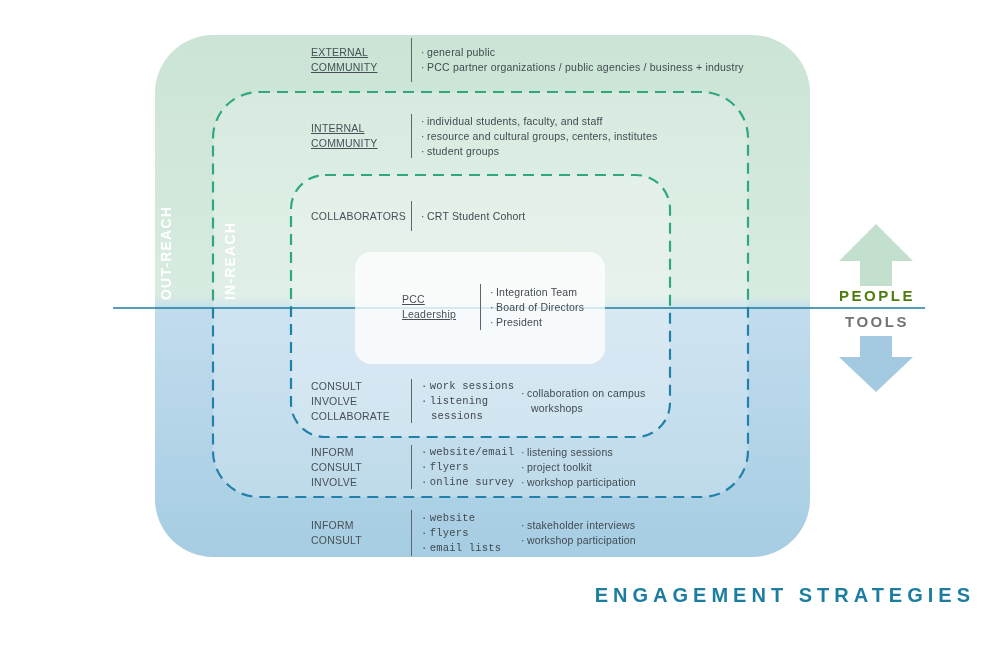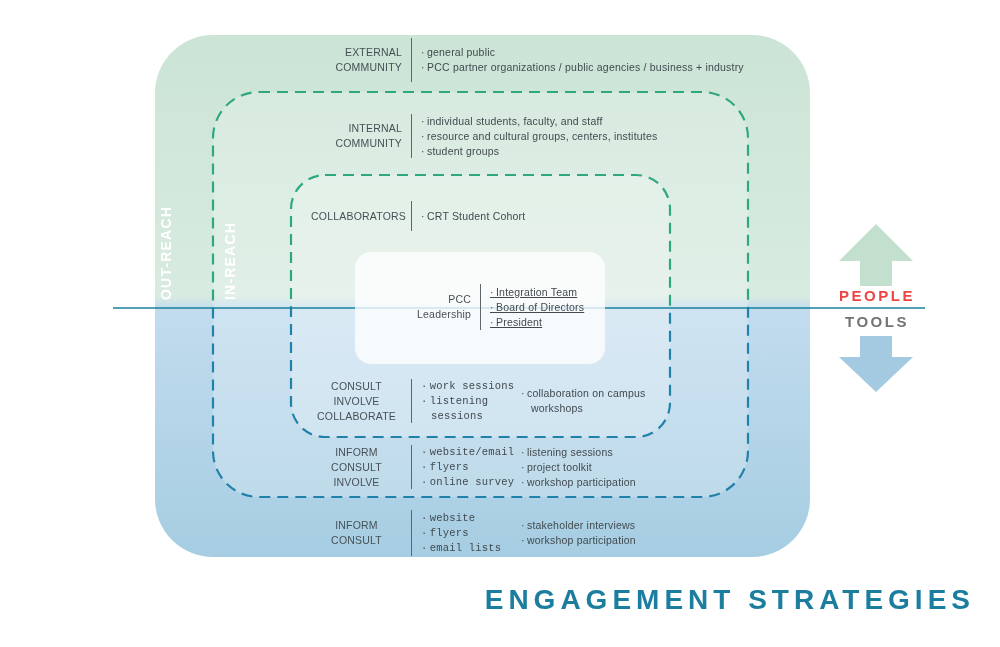--- a/index.html
+++ b/index.html
@@ -11,54 +11,54 @@
   .stage{position:absolute;left:0;top:0;width:1000px;height:647px;}
   svg.shapes{position:absolute;left:0;top:0;}
 
   
   .sec{
     position:absolute;display:flex;align-items:center;
     color:#414a50;font-size:10.5px;line-height:15px;letter-spacing:0.2px;
   }
   .sec-label{width:100px;padding-right:9px;box-sizing:border-box;
     white-space:pre-line;color:#475056;}
-  .sec-label.center{text-align:right;}
-  .sec-label.right{text-align:center;}
+  .sec-label.center{text-align:left;text-decoration:underline;}
+  .sec-label.right{text-align:left;}
   .vline{width:1px;align-self:stretch;background:#5d666c;margin:2px 0;}
   .cols{display:flex;margin-left:9px;}
   .col{display:flex;flex-direction:column;justify-content:center;}
   .col.w1{width:372px;}
   .col.wA{width:100px;font-family:Liberation Mono, monospace;}
   .col.wB{width:170px;}
   .li{padding-left:10px;text-indent:-10px;}
   .li::before{content:"\00B7\2009";}
 
   
   .sec.center-box .sec-label{width:78px;}
-  .sec.center-box .col{width:150px;text-decoration:underline;}
+  .sec.center-box .col{width:150px;}
 
   
   .vlabel{
     position:absolute;color:#ffffff;font-weight:bold;font-size:14px;
     letter-spacing:1.2px;writing-mode:vertical-rl;transform:rotate(180deg);
     text-align:left;display:flex;align-items:center;justify-content:flex-start;
   }
 
   
   .axis-label{
     position:absolute;width:110px;text-align:center;
     font-weight:bold;font-size:15px;letter-spacing:2.5px;
   }
-  .axis-people{left:822px;top:287px;color:#ef4444;}
+  .axis-people{left:822px;top:287px;color:#4d7c0f;}
   .axis-tools{left:822px;top:313px;color:#737373;}
 
   
   .title{
     position:absolute;right:25px;top:584px;
-    color:#1b7e9f;font-weight:bold;font-size:28px;letter-spacing:5px;
+    color:#1b7e9f;font-weight:bold;font-size:20px;letter-spacing:5px;
     white-space:nowrap;
   }
 </style>
 </head>
 <body>
 
 <div class="stage">
 
   <svg class="shapes" width="1000" height="647" viewBox="0 0 1000 647">
     <defs>

